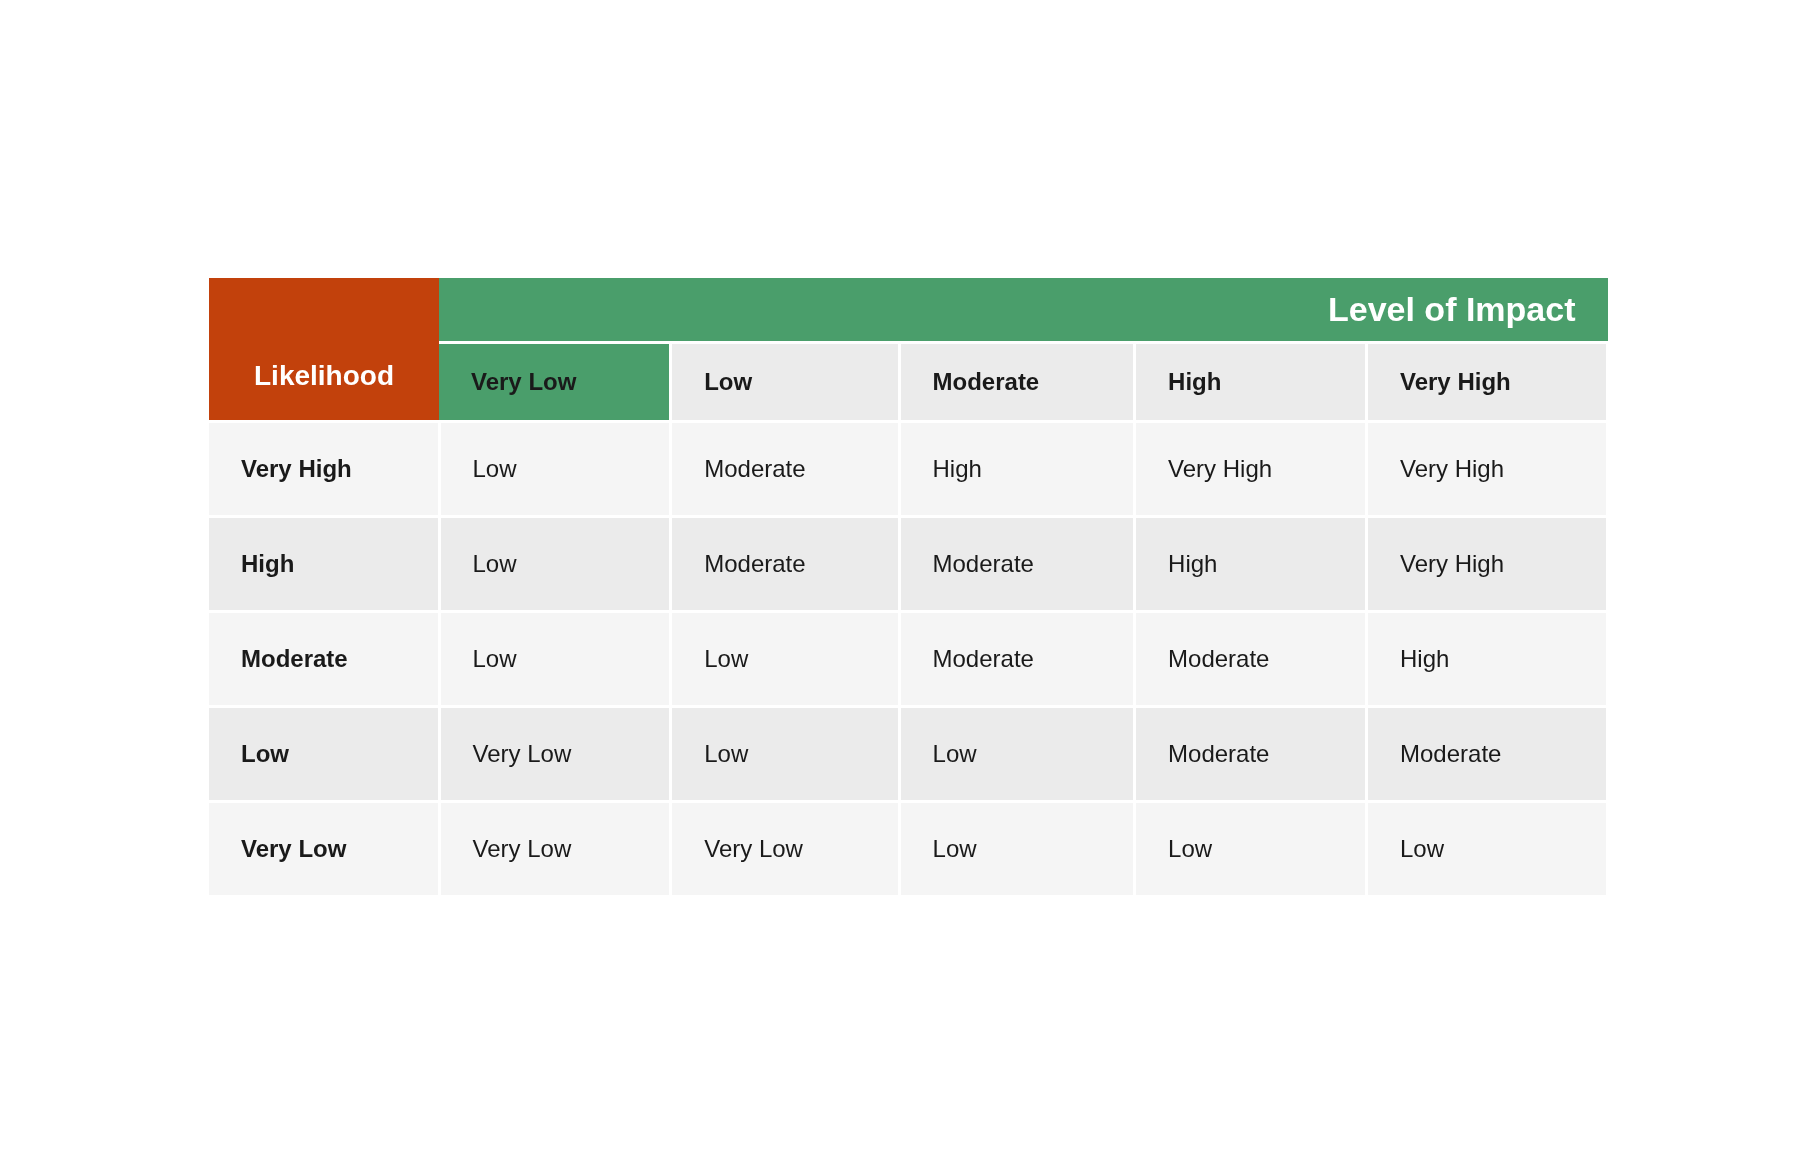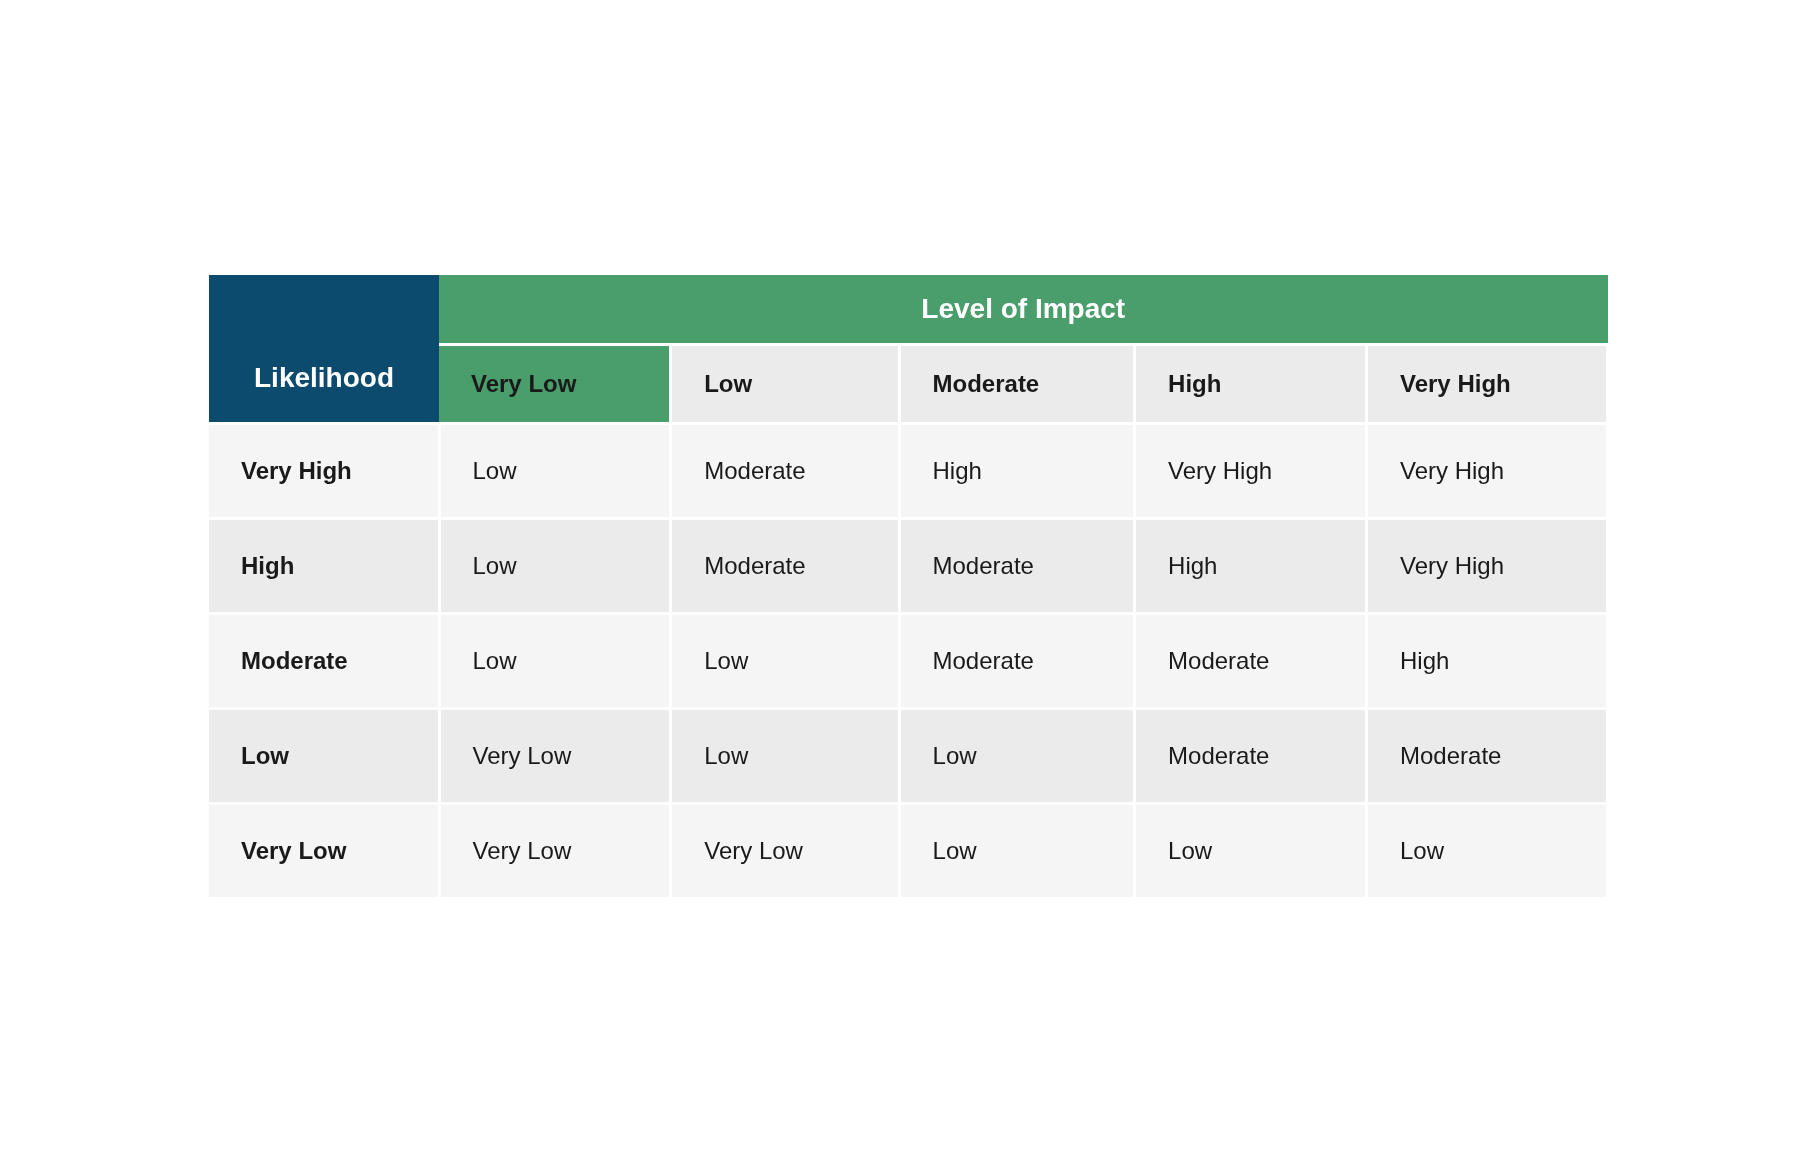--- a/index.html
+++ b/index.html
@@ -25,36 +25,37 @@
     }
 
     table {
       width: 100%;
       border-collapse: collapse;
       border-spacing: 0;
     }
 
     
     .header-cell-main {
-      background-color: #0c4a6e;
+      background-color: #c2410c;
       color: #ffffff;
       font-weight: 700;
       font-size: 28px;
       padding: 28px 32px;
       vertical-align: bottom;
       width: 230px;
     }
 
     .header-cell-impact-span {
       background-color: #4a9e6b;
       color: #ffffff;
       font-weight: 700;
-      font-size: 28px;
-      padding: 18px 32px;
+      font-size: 34px;
+      padding: 12px 32px;
       vertical-align: top;
+      text-align: right;
     }
 
     
     .subheader-row th {
       background-color: #ebebeb;
       font-weight: 700;
       font-size: 24px;
       color: #1a1a1a;
       padding: 24px 32px;
       text-align: left;

